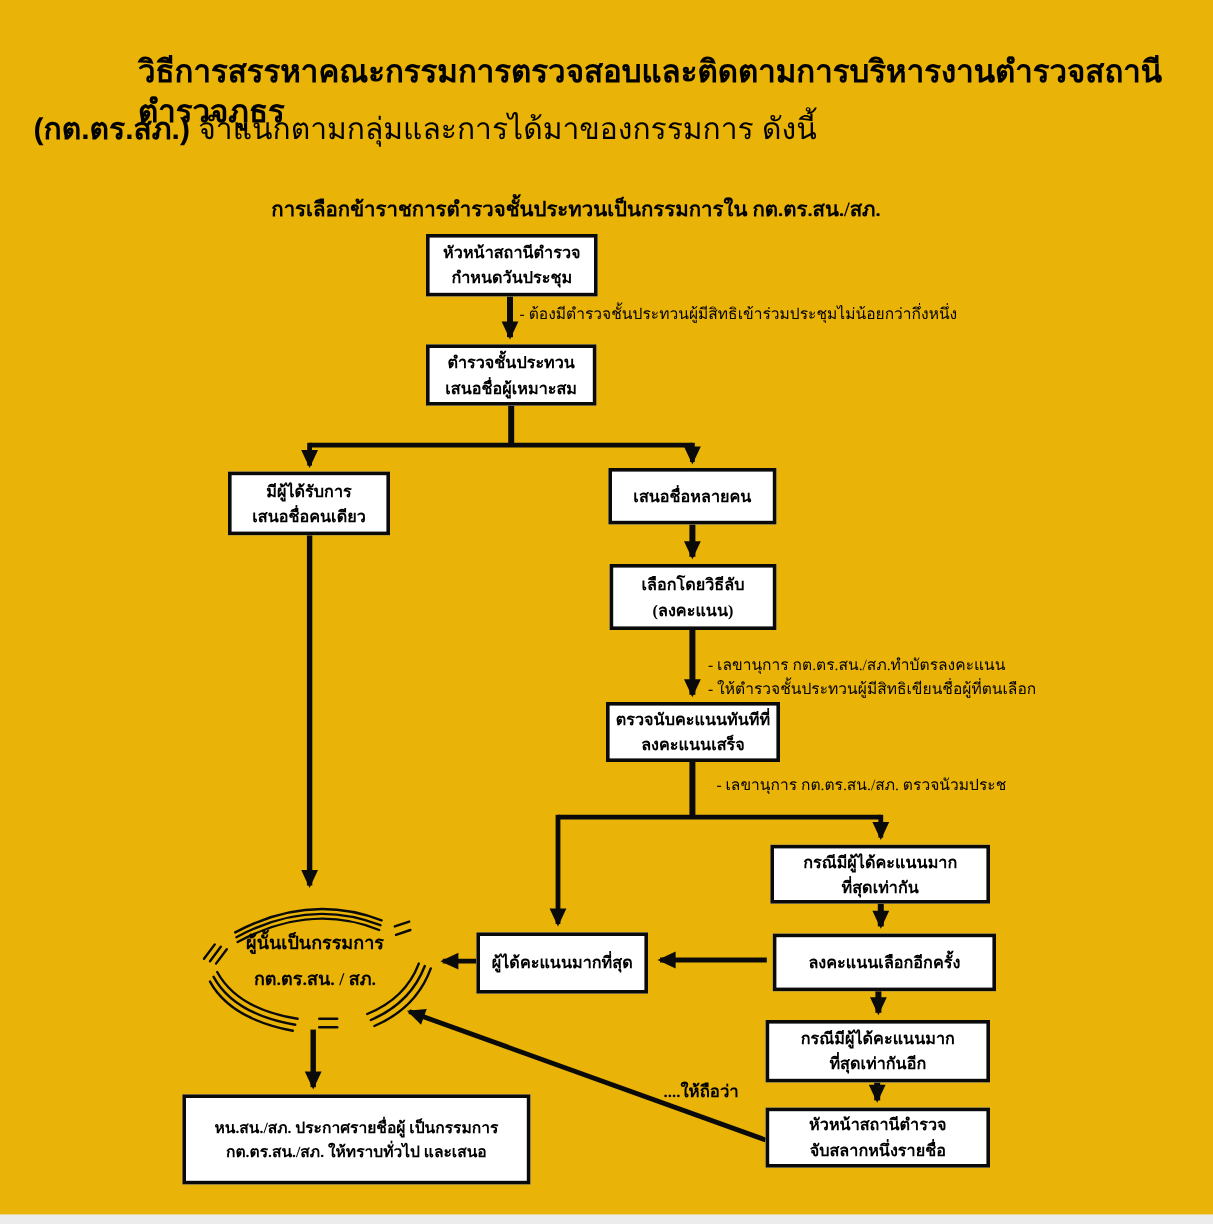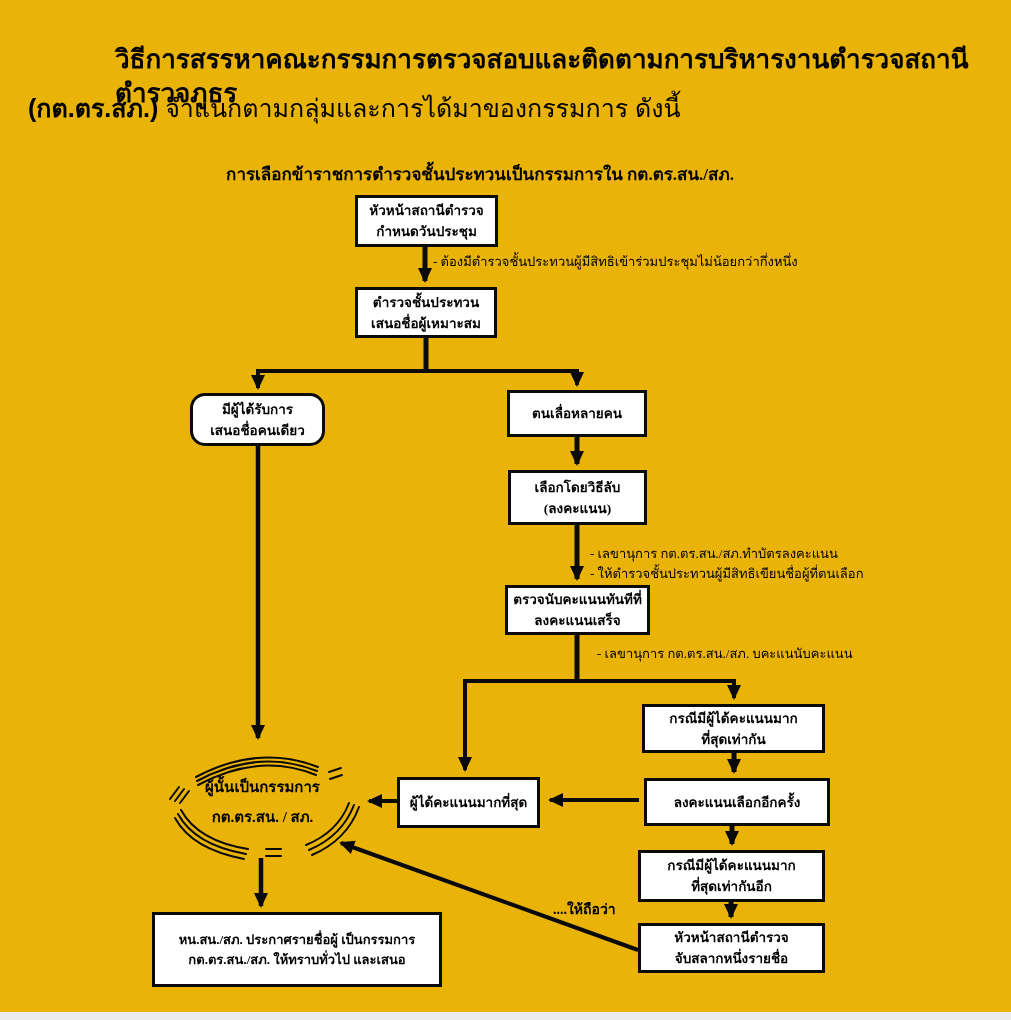--- a/index.html
+++ b/index.html
@@ -132,27 +132,27 @@
   <div class="box" style="left:355px;top:195px;width:143px;height:52px;">
     <div>หัวหน้าสถานีตำรวจ</div>
     <div>กำหนดวันประชุม</div>
   </div>
 
   <div class="box" style="left:355px;top:287px;width:142px;height:51px;">
     <div>ตำรวจชั้นประทวน</div>
     <div>เสนอชื่อผู้เหมาะสม</div>
   </div>
 
-  <div class="box" style="left:190px;top:393px;width:135px;height:53px;border-radius:15px;">
+  <div class="box" style="left:190px;top:393px;width:135px;height:53px;">
     <div>มีผู้ได้รับการ</div>
     <div>เสนอชื่อคนเดียว</div>
   </div>
 
   <div class="box" style="left:507px;top:390px;width:140px;height:47px;">
-    <div>ตนเลื่อหลายคน</div>
+    <div>เสนอชื่อหลายคน</div>
   </div>
 
   <div class="box" style="left:508px;top:470px;width:139px;height:55px;">
     <div>เลือกโดยวิธีลับ</div>
     <div>(ลงคะแนน)</div>
   </div>
 
   <div class="box" style="left:505px;top:585px;width:145px;height:50px;">
     <div>ตรวจนับคะแนนทันทีที่</div>
     <div>ลงคะแนนเสร็จ</div>
@@ -191,18 +191,18 @@
     <div>กต.ตร.สน./สภ. ให้ทราบทั่วไป และเสนอ</div>
   </div>
 
   <div class="note" style="left:433px;top:252px;">- ต้องมีตำรวจชั้นประทวนผู้มีสิทธิเข้าร่วมประชุมไม่น้อยกว่ากึ่งหนึ่ง</div>
 
   <div class="note" style="left:590px;top:528px;margin-top:16px;">
     <div>- เลขานุการ กต.ตร.สน./สภ.ทำบัตรลงคะแนน</div>
     <div>- ให้ตำรวจชั้นประทวนผู้มีสิทธิเขียนชื่อผู้ที่ตนเลือก</div>
   </div>
 
-  <div class="note" style="left:597px;top:644px;">- เลขานุการ กต.ตร.สน./สภ. บคะแนนับคะแนน</div>
+  <div class="note" style="left:597px;top:644px;">- เลขานุการ กต.ตร.สน./สภ. ตรวจนัวมประช</div>
 
   <div class="deemed-label">....ให้ถือว่า</div>
 
   <div class="page-edge"></div>
 </div>
 
 </body></html>

